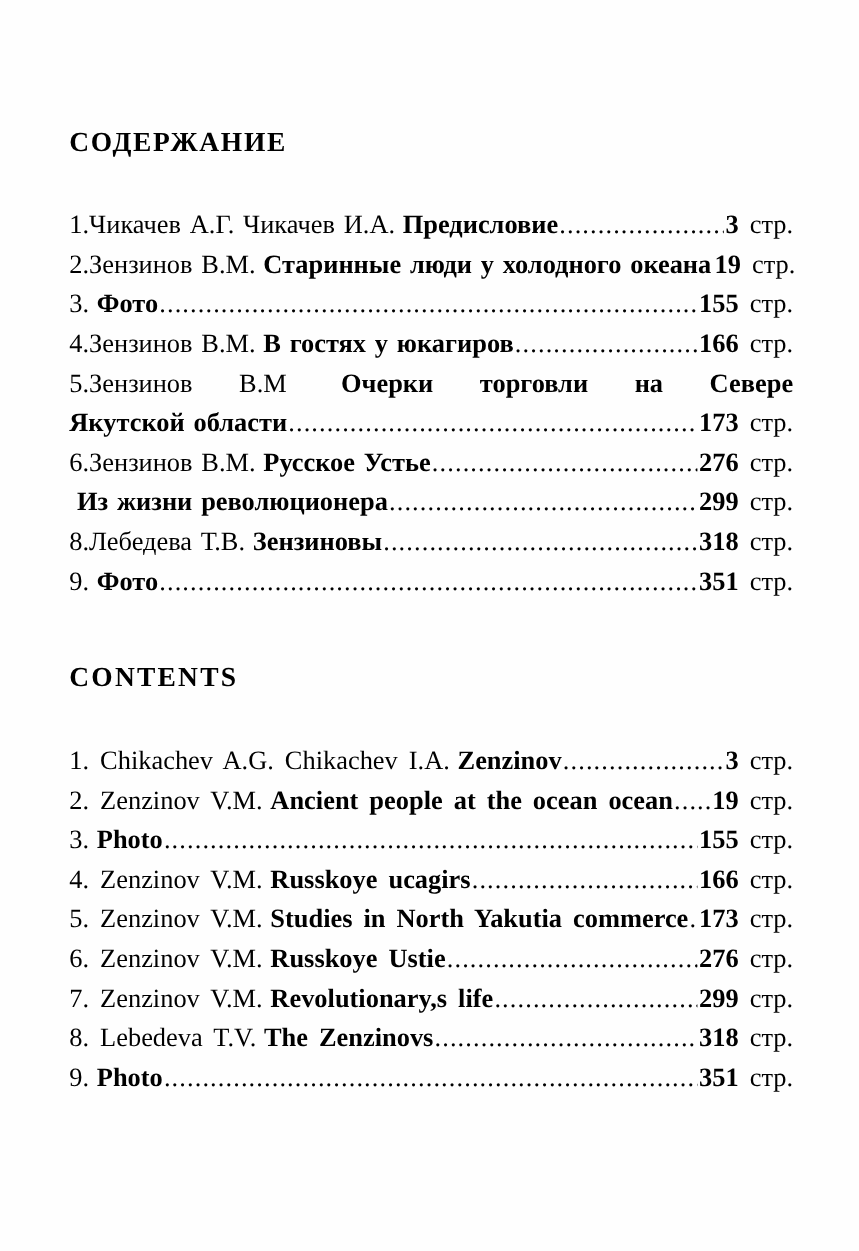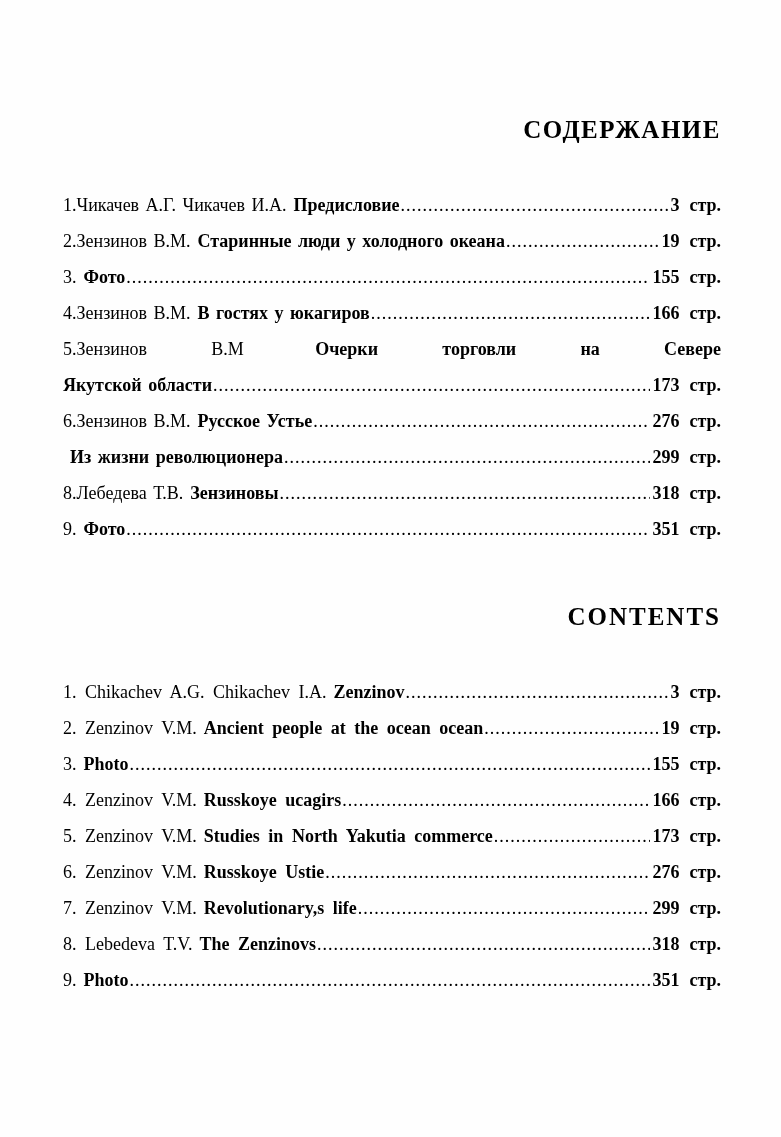--- a/index.html
+++ b/index.html
@@ -14,37 +14,37 @@
     height: 1137px;
     margin: 0 auto;
     background: #fefefe;
     color: #000;
     font-family: "Liberation Serif", "DejaVu Serif", serif;
     padding: 115px 60px 0 63px;
     overflow: hidden;
   }
   .section-title {
     margin: 0;
-    text-align: right;
+    text-align: left;
     font-size: 25px;
     line-height: 30px;
     font-weight: 700;
     letter-spacing: 1.5px;
   }
   .section-english .section-title {
     margin-top: 55px;
     letter-spacing: 2px;
   }
   .entries {
     margin-top: 42px;
   }
   .entry {
     display: flex;
     align-items: baseline;
-    font-size: 18px;
+    font-size: 24px;
     line-height: 36px;
     word-spacing: 2px;
   }
   .section-english .entry {
     word-spacing: 4px;
   }
   .entry .author {
     white-space: nowrap;
   }
   .entry .author:empty {
@@ -66,21 +66,21 @@
     margin: 0 2px 0 1px;
   }
   .entry .dots::after {
     content: "......................................................................................................................................................................................................";
   }
   .entry .pagenum {
     font-weight: 700;
     white-space: nowrap;
   }
   .entry .suffix {
-    font-weight: 700;
+    font-weight: 400;
     white-space: nowrap;
     margin-left: 10px;
   }
   
   .entry.justified {
     display: block;
     text-align: justify;
     text-align-last: justify;
   }
   .entry.justified .title {

